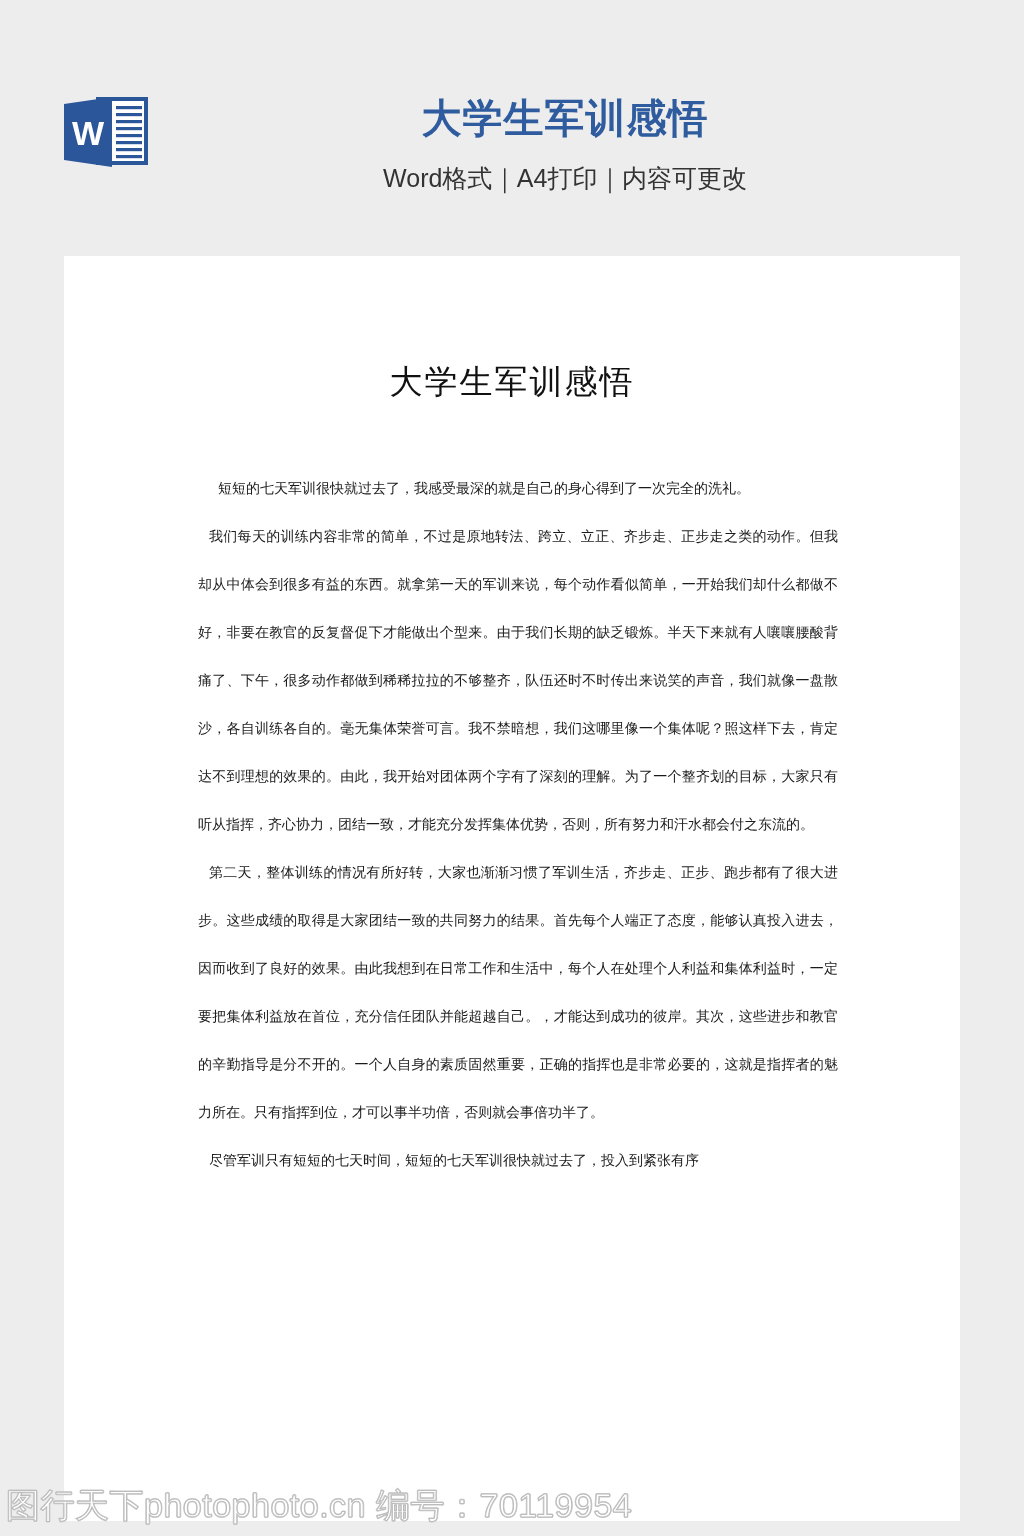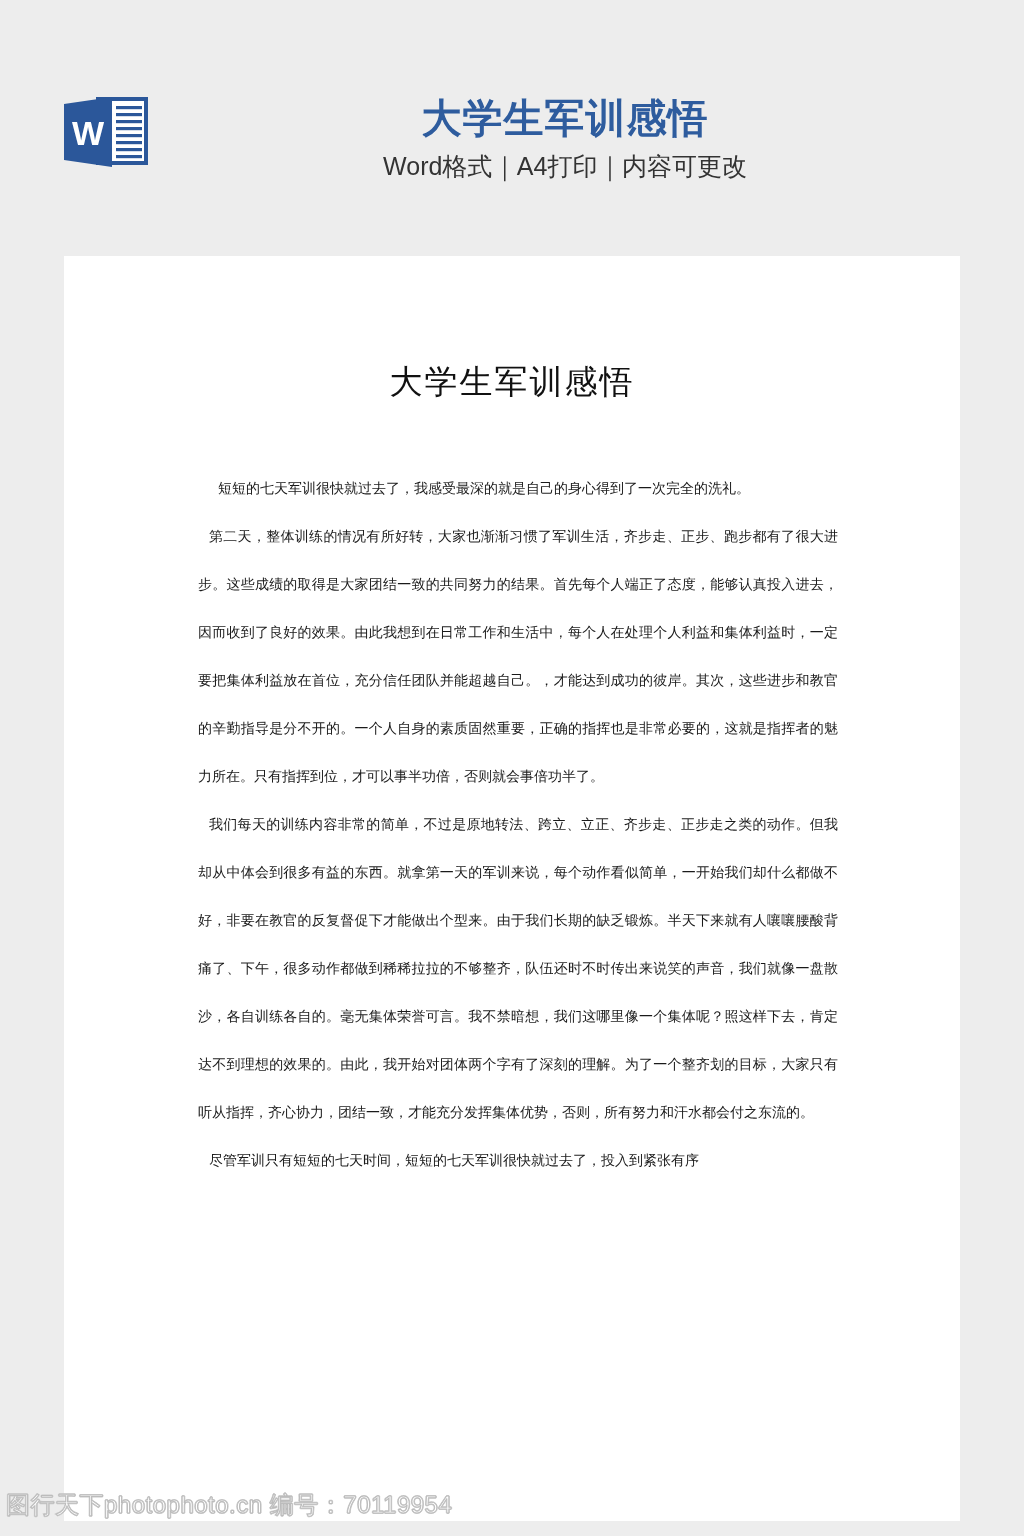--- a/index.html
+++ b/index.html
@@ -30,21 +30,21 @@
     text-align: center;
   }
   .header-title {
     font-size: 40px;
     line-height: 44px;
     font-weight: bold;
     color: #2e5c9e;
     letter-spacing: 1px;
   }
   .header-subtitle {
-    margin-top: 10px;
+    margin-top: 22px;
     font-size: 25px;
     line-height: 32px;
     color: #333333;
   }
 
   
   .page {
     position: absolute;
     left: 64px;
     top: 256px;
@@ -72,21 +72,21 @@
   }
   .doc-body p { margin: 0; }
   .para-first { text-indent: 20px; }
   .para { text-indent: 11px; }
 
   
   .watermark {
     position: absolute;
     left: 6px;
     top: 1487px;
-    font-size: 24px;
+    font-size: 34px;
     line-height: 36px;
     letter-spacing: 0.5px;
     color: #ffffff;
     -webkit-text-stroke: 1px #bcbcbc;
     text-shadow: 1px 0 0 #cccccc, -1px 0 0 #cccccc, 0 1px 0 #cccccc, 0 -1px 0 #cccccc;
     white-space: nowrap;
   }
 </style>
 </head>
 <body>
@@ -113,21 +113,21 @@
 
   <div class="header-text">
     <div class="header-title">大学生军训感悟</div>
     <div class="header-subtitle">Word格式｜A4打印｜内容可更改</div>
   </div>
 
   <main class="page">
     <h1 class="doc-title">大学生军训感悟</h1>
     <div class="doc-body">
       <p class="para-first">短短的七天军训很快就过去了，我感受最深的就是自己的身心得到了一次完全的洗礼。</p>
+      <p class="para">我们每天的训练内容非常的简单，不过是原地转法、跨立、立正、齐步走、正步走之类的动作。但我却从中体会到很多有益的东西。就拿第一天的军训来说，每个动作看似简单，一开始我们却什么都做不好，非要在教官的反复督促下才能做出个型来。由于我们长期的缺乏锻炼。半天下来就有人嚷嚷腰酸背痛了、下午，很多动作都做到稀稀拉拉的不够整齐，队伍还时不时传出来说笑的声音，我们就像一盘散沙，各自训练各自的。毫无集体荣誉可言。我不禁暗想，我们这哪里像一个集体呢？照这样下去，肯定达不到理想的效果的。由此，我开始对团体两个字有了深刻的理解。为了一个整齐划的目标，大家只有听从指挥，齐心协力，团结一致，才能充分发挥集体优势，否则，所有努力和汗水都会付之东流的。</p>
       <p class="para">第二天，整体训练的情况有所好转，大家也渐渐习惯了军训生活，齐步走、正步、跑步都有了很大进步。这些成绩的取得是大家团结一致的共同努力的结果。首先每个人端正了态度，能够认真投入进去，因而收到了良好的效果。由此我想到在日常工作和生活中，每个人在处理个人利益和集体利益时，一定要把集体利益放在首位，充分信任团队并能超越自己。，才能达到成功的彼岸。其次，这些进步和教官的辛勤指导是分不开的。一个人自身的素质固然重要，正确的指挥也是非常必要的，这就是指挥者的魅力所在。只有指挥到位，才可以事半功倍，否则就会事倍功半了。</p>
-      <p class="para">我们每天的训练内容非常的简单，不过是原地转法、跨立、立正、齐步走、正步走之类的动作。但我却从中体会到很多有益的东西。就拿第一天的军训来说，每个动作看似简单，一开始我们却什么都做不好，非要在教官的反复督促下才能做出个型来。由于我们长期的缺乏锻炼。半天下来就有人嚷嚷腰酸背痛了、下午，很多动作都做到稀稀拉拉的不够整齐，队伍还时不时传出来说笑的声音，我们就像一盘散沙，各自训练各自的。毫无集体荣誉可言。我不禁暗想，我们这哪里像一个集体呢？照这样下去，肯定达不到理想的效果的。由此，我开始对团体两个字有了深刻的理解。为了一个整齐划的目标，大家只有听从指挥，齐心协力，团结一致，才能充分发挥集体优势，否则，所有努力和汗水都会付之东流的。</p>
       <p class="para">尽管军训只有短短的七天时间，短短的七天军训很快就过去了，投入到紧张有序</p>
     </div>
   </main>
 
   <div class="watermark">图行天下photophoto.cn 编号：70119954</div>
 
 </div>
 
 </body></html>

